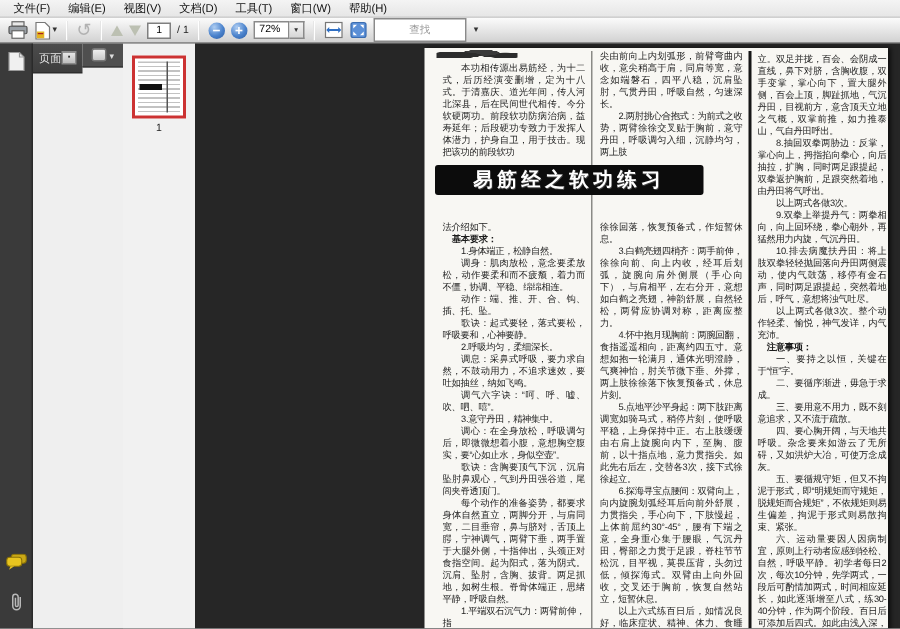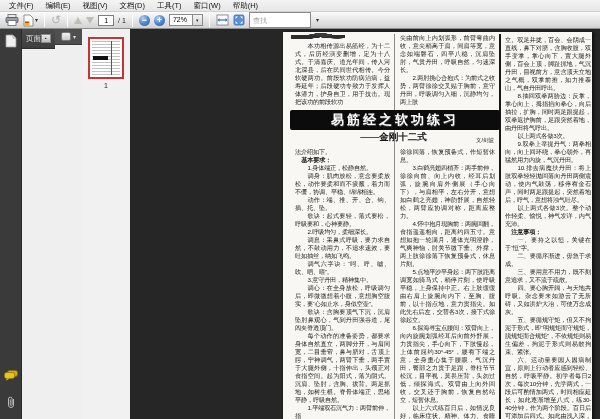--- a/index.html
+++ b/index.html
@@ -25,21 +25,21 @@
   .page-input { width:16px; height:11px; font-size:7px; text-align:center; border:1px solid #7f7f7f;
                 background:#fff; padding:0; }
   .page-total { font-size:7px; color:#222; }
   .sphere { width:11px; height:11px; border-radius:50%; color:#fff; text-align:center;
             font:bold 9px/10px "Liberation Sans",sans-serif;
             background:radial-gradient(circle at 35% 28%, #aecdf2, #4a82cc 55%, #2a5aa0); }
   .combo { display:flex; height:12px; }
   .combo-val { background:#fff; border:1px solid #8a8a8a; font-size:7px; line-height:10px; padding:0 3px; min-width:24px; }
   .combo-drop { width:10px; border:1px solid #8a8a8a; border-left:none;
                 background:linear-gradient(#f5f5f5,#d5d5d5); font-size:5px; text-align:center; line-height:10px; color:#333; }
-  .search-input { width:62px; height:16px; border:1px solid #8a8a8a; font-size:7px; padding:0 3px; background:#fff; }
+  .search-input { width:62px; height:16px; border:1px solid #8a8a8a; font-size:7px; padding:0 3px; background:#fff;text-align:center; }
   .search-input::placeholder { color:#9a9a9a; }
 
   
   .main { flex:1; display:flex; background:#232323; overflow:hidden; }
 
   .navstrip { width:22px; background:#3a3a3a; display:flex; flex-direction:column; align-items:center;
               border-right:1px solid #2a2a2a; }
   .navstrip .spacer { flex:1; }
   .nav-icon { margin:5px 0; }
 
@@ -79,21 +79,21 @@
   .col p { text-indent:2em; }
   .col p.cont { text-indent:0; }
   .col p.head { font-weight:bold; text-indent:1em; }
 
   .col1-top { left:12px; top:10px;  width:95px; height:67px; }
   .col2-top { left:117px; top:2px;  width:95px; height:75px; }
   .col1-bot { left:12px; top:116px; width:95px; height:273px; }
   .col2-bot { left:117px; top:116px; width:95px; height:278px; }
   .col3     { left:222px; top:4px;  width:86px; height:390px; }
 
-  .banner { position:absolute; left:7px; top:78px; width:210px; height:20px; background:#0c0c0c;
+  .banner { position:absolute; left:7px; top:78px; width:179px; height:20px; background:#0c0c0c;
             display:flex; align-items:center; justify-content:center; border-radius:2px; }
   .banner span { color:#fff; font-weight:bold; font-size:13px; letter-spacing:3px;
                  text-shadow:0.5px 0.5px 0 #444; font-family:"Liberation Serif",serif; }
   .subtitle-row { position:absolute; left:7px; top:99px; width:207px; height:14px; }
   .subtitle { position:absolute; left:0; right:0; text-align:center; font-weight:bold; font-size:9.5px;
               color:#111; font-family:"Liberation Serif",serif; }
   .byline { position:absolute; right:3px; bottom:1px; font-size:5.5px; color:#222; }
 </style>
 </head>
 <body>
@@ -223,24 +223,20 @@
         <div class="col col1-top">
             <p class="">本功相传源出易筋经，为十二式，后历经演变删增，定为十八式。于清嘉庆、道光年间，传人河北深县，后在民间世代相传。今分软硬两功。前段软功防病治病，益寿延年；后段硬功专致力于发挥人体潜力，护身自卫，用于技击。现把该功的前段软功</p>
           </div>
         <div class="col col2-top">
             <p class="cont">尖由前向上内划弧形，前臂弯曲内收，意尖稍高于肩，同肩等宽，意念如端磐石，四平八稳，沉肩坠肘，气贯丹田，呼吸自然，匀速深长。</p>
             <p class="">2.两肘挑心合抱式：为前式之收势，两臂徐徐交叉贴于胸前，意守丹田，呼吸调匀入细，沉静均匀，两上肢</p>
           </div>
 
         <div class="banner">
           <span>易筋经之软功练习</span>
-        </div>
-        <div class="subtitle-row">
-          <span class="subtitle">——金刚十二式</span>
-          <span class="byline">文/剑波</span>
         </div>
 
         <div class="col col1-bot">
             <p class="cont">法介绍如下。</p>
             <p class="head">基本要求：</p>
             <p class="">1.身体端正，松静自然。</p>
             <p class="">调身：肌肉放松，意念要柔放松，动作要柔和而不疲颓，着力而不僵，协调、平稳、绵绵相连。</p>
             <p class="">动作：端、推、开、合、钩、插、托、坠。</p>
             <p class="">歌诀：起式要轻，落式要松，呼吸要和，心神要静。</p>
             <p class="">2.呼吸均匀，柔细深长。</p>

